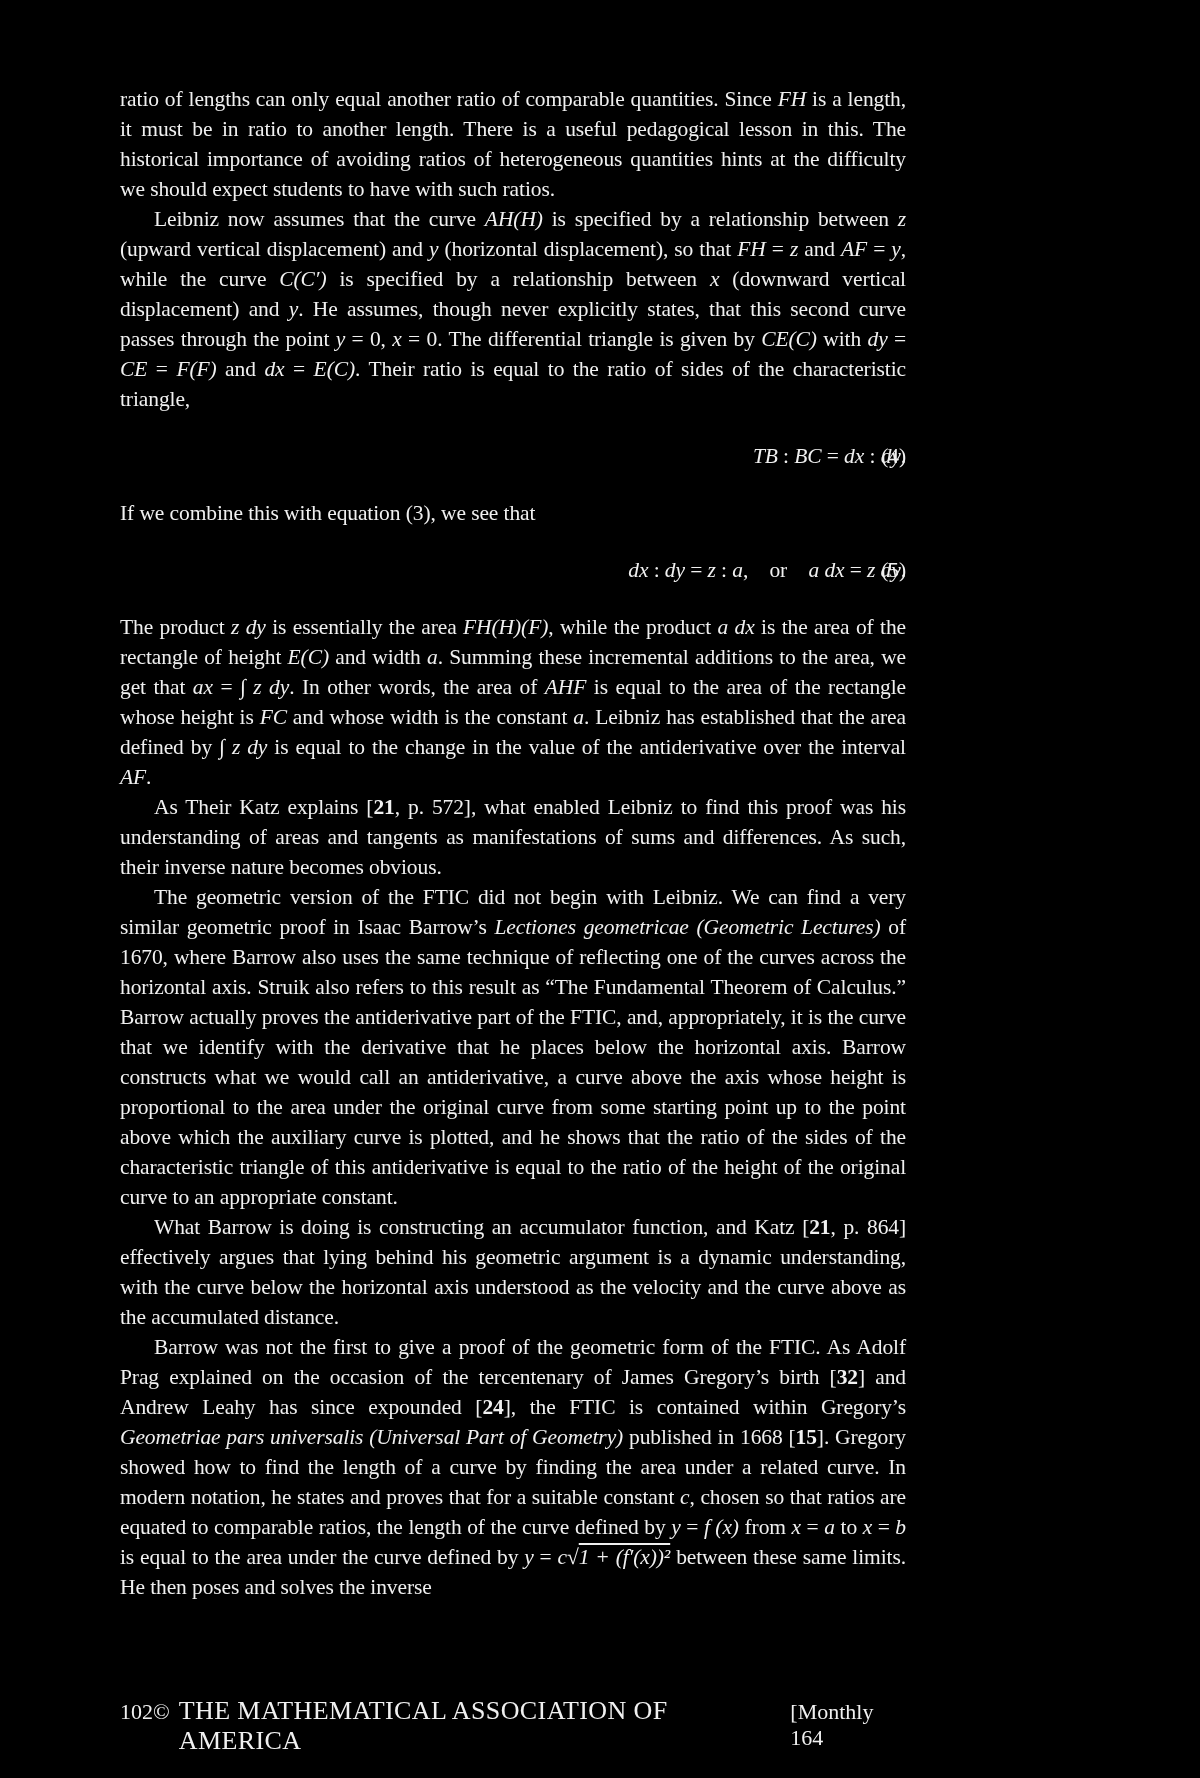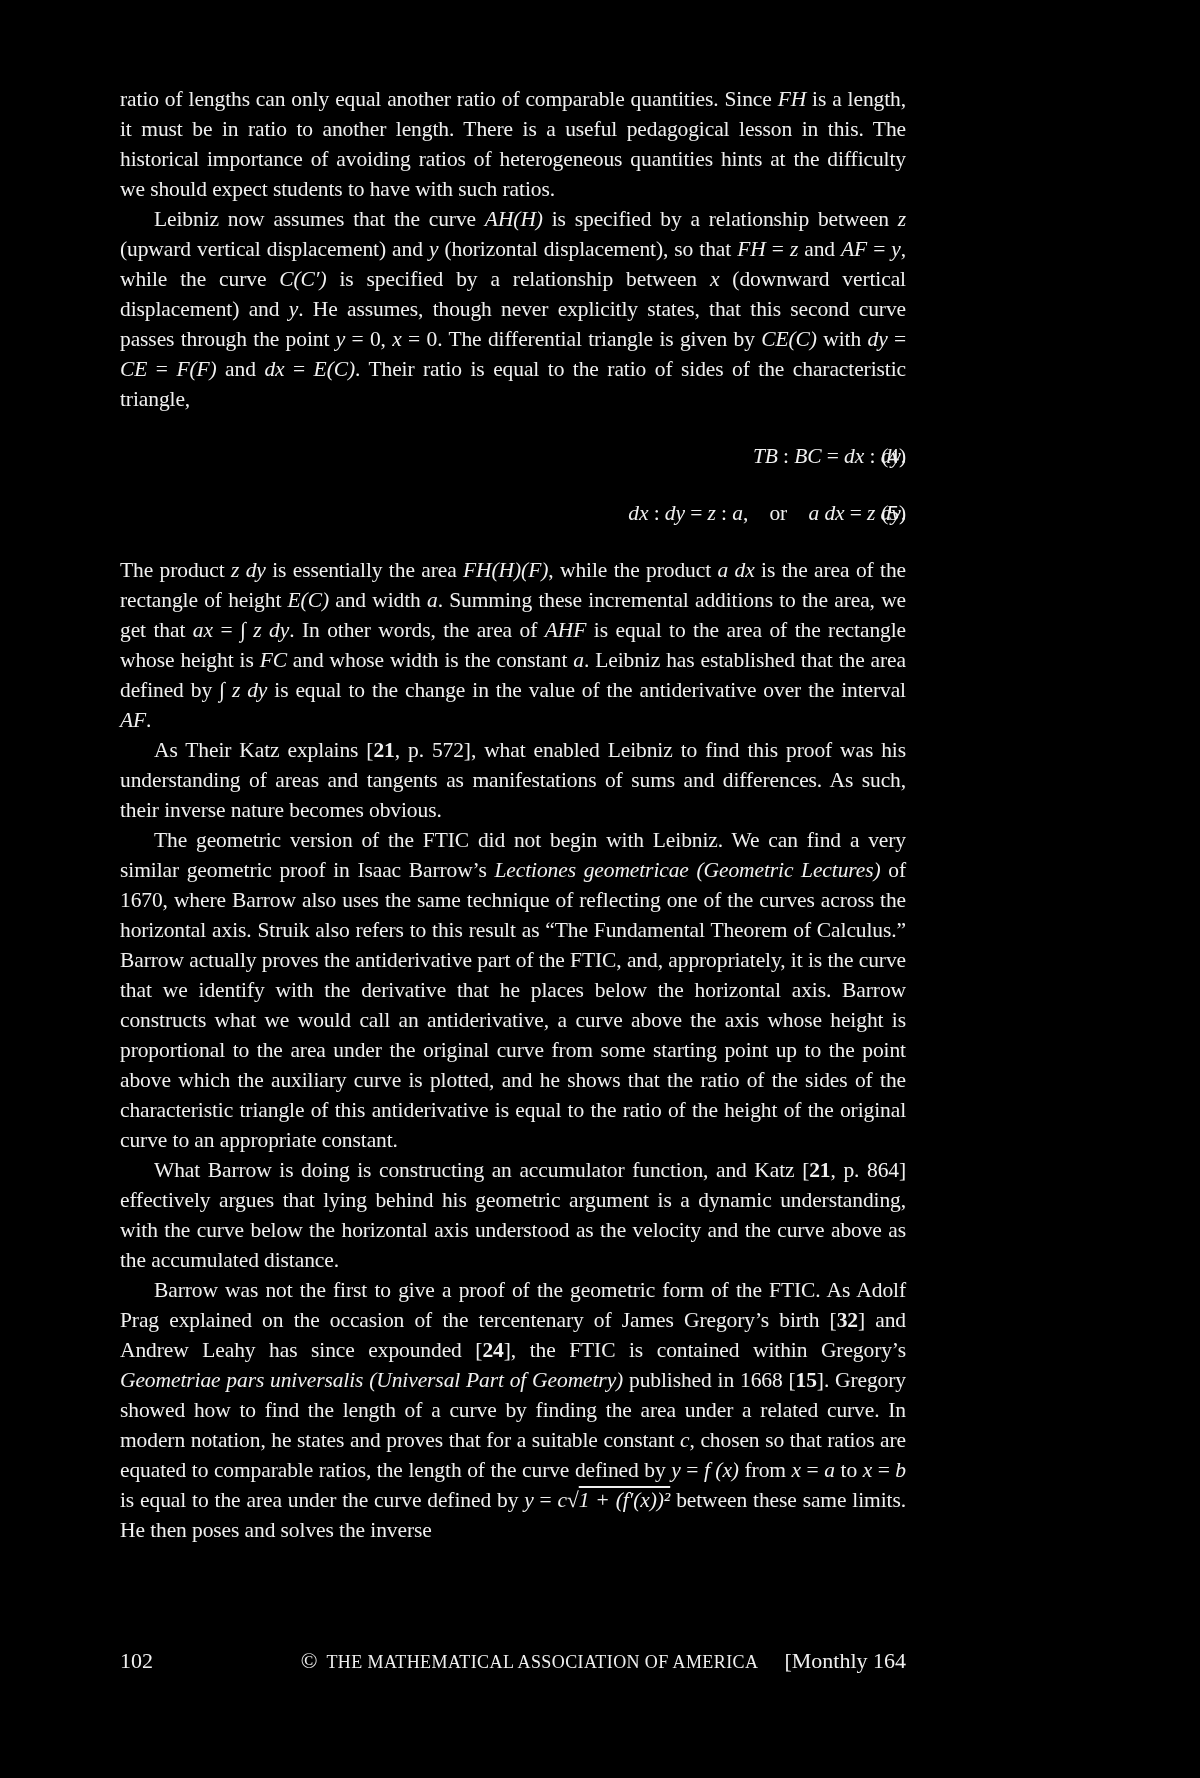--- a/index.html
+++ b/index.html
@@ -29,40 +29,41 @@
     margin: 27px 0;
     text-align: right;
   }
   .eq-num { position: absolute; right: 0; top: 0; }
   .run-i  { font-style: italic; }
   .run-b  { font-weight: 700; margin-top: 8px; }
   .run-ov { font-style: italic; text-decoration: overline; }
   .page-footer {
     position: absolute;
     left: 120px;
-    top: 1648px;
+    top: 1696px;
     width: 786px;
     display: flex;
     justify-content: space-between;
     align-items: baseline;
     font-size: 22px;
   }
   .footer-right { display: flex; gap: 26px; align-items: baseline; }
   .copyright-line { display: inline-flex; gap: 9px; align-items: baseline; }
-  .assoc { font-size: 18px; letter-spacing: 0.4px; }
+  .assoc { font-size: 26px; letter-spacing: 0.4px; }
   .copy-sym { font-size: 22px; }
 </style>
 </head>
 <body>
 
 <div class="page" style="--bg: #000000; --fg: #f0f0f0;">
   <main class="text-column" id="article">
       <p class="para"><span>ratio of lengths can only equal another ratio of comparable quantities. Since </span><span class="run-i">FH</span><span> is a length, it must be in ratio to another length. There is a useful pedagogical lesson in this. The historical importance of avoiding ratios of heterogeneous quantities hints at the difficulty we should expect students to have with such ratios.</span></p>
       <p class="para indent"><span>Leibniz now assumes that the curve </span><span class="run-i">AH(H)</span><span> is specified by a relationship between </span><span class="run-i">z</span><span> (upward vertical displacement) and </span><span class="run-i">y</span><span> (horizontal displacement), so that </span><span class="run-i">FH</span><span> = </span><span class="run-i">z</span><span> and </span><span class="run-i">AF</span><span> = </span><span class="run-i">y</span><span>, while the curve </span><span class="run-i">C(C′)</span><span> is specified by a relationship between </span><span class="run-i">x</span><span> (downward vertical displacement) and </span><span class="run-i">y</span><span>. He assumes, though never explicitly states, that this second curve passes through the point </span><span class="run-i">y</span><span> = 0, </span><span class="run-i">x</span><span> = 0. The differential triangle is given by </span><span class="run-i">CE(C)</span><span> with </span><span class="run-i">dy</span><span> = </span><span class="run-i">CE</span><span> = </span><span class="run-i">F(F)</span><span> and </span><span class="run-i">dx</span><span> = </span><span class="run-i">E(C)</span><span>. Their ratio is equal to the ratio of sides of the characteristic triangle,</span></p>
       <div class="equation"><span><span class="run-i">TB</span><span> : </span><span class="run-i">BC</span><span> = </span><span class="run-i">dx</span><span> : </span><span class="run-i">dy</span><span>.</span></span><span class="eq-num">(4)</span></div>
+      <p class="para"><span>If we combine this with equation (3), we see that</span></p>
       <div class="equation"><span><span class="run-i">dx</span><span> : </span><span class="run-i">dy</span><span> = </span><span class="run-i">z</span><span> : </span><span class="run-i">a</span><span>,  or  </span><span class="run-i">a dx</span><span> = </span><span class="run-i">z dy</span><span>.</span></span><span class="eq-num">(5)</span></div>
       <p class="para"><span>The product </span><span class="run-i">z dy</span><span> is essentially the area </span><span class="run-i">FH(H)(F)</span><span>, while the product </span><span class="run-i">a dx</span><span> is the area of the rectangle of height </span><span class="run-i">E(C)</span><span> and width </span><span class="run-i">a</span><span>. Summing these incremental additions to the area, we get that </span><span class="run-i">ax</span><span> = ∫ </span><span class="run-i">z dy</span><span>. In other words, the area of </span><span class="run-i">AHF</span><span> is equal to the area of the rectangle whose height is </span><span class="run-i">FC</span><span> and whose width is the constant </span><span class="run-i">a</span><span>. Leibniz has established that the area defined by ∫ </span><span class="run-i">z dy</span><span> is equal to the change in the value of the antiderivative over the interval </span><span class="run-i">AF</span><span>.</span></p>
       <p class="para indent"><span>As Their Katz explains [</span><span class="run-b">21</span><span>, p. 572], what enabled Leibniz to find this proof was his understanding of areas and tangents as manifestations of sums and differences. As such, their inverse nature becomes obvious.</span></p>
       <p class="para indent"><span>The geometric version of the FTIC did not begin with Leibniz. We can find a very similar geometric proof in Isaac Barrow’s </span><span class="run-i">Lectiones geometricae (Geometric Lectures)</span><span> of 1670, where Barrow also uses the same technique of reflecting one of the curves across the horizontal axis. Struik also refers to this result as “The Fundamental Theorem of Calculus.” Barrow actually proves the antiderivative part of the FTIC, and, appropriately, it is the curve that we identify with the derivative that he places below the horizontal axis. Barrow constructs what we would call an antiderivative, a curve above the axis whose height is proportional to the area under the original curve from some starting point up to the point above which the auxiliary curve is plotted, and he shows that the ratio of the sides of the characteristic triangle of this antiderivative is equal to the ratio of the height of the original curve to an appropriate constant.</span></p>
       <p class="para indent"><span>What Barrow is doing is constructing an accumulator function, and Katz [</span><span class="run-b">21</span><span>, p. 864] effectively argues that lying behind his geometric argument is a dynamic understanding, with the curve below the horizontal axis understood as the velocity and the curve above as the accumulated distance.</span></p>
       <p class="para indent"><span>Barrow was not the first to give a proof of the geometric form of the FTIC. As Adolf Prag explained on the occasion of the tercentenary of James Gregory’s birth [</span><span class="run-b">32</span><span>] and Andrew Leahy has since expounded [</span><span class="run-b">24</span><span>], the FTIC is contained within Gregory’s </span><span class="run-i">Geometriae pars universalis (Universal Part of Geometry)</span><span> published in 1668 [</span><span class="run-b">15</span><span>]. Gregory showed how to find the length of a curve by finding the area under a related curve. In modern notation, he states and proves that for a suitable constant </span><span class="run-i">c</span><span>, chosen so that ratios are equated to comparable ratios, the length of the curve defined by </span><span class="run-i">y</span><span> = </span><span class="run-i">f (x)</span><span> from </span><span class="run-i">x</span><span> = </span><span class="run-i">a</span><span> to </span><span class="run-i">x</span><span> = </span><span class="run-i">b</span><span> is equal to the area under the curve defined by </span><span class="run-i">y</span><span> = </span><span class="run-i">c</span><span>√</span><span class="run-ov">1 + (f′(x))²</span><span> between these same limits. He then poses and solves the inverse</span></p>
     </main>
 
   <footer class="page-footer">
     <span>102</span>

